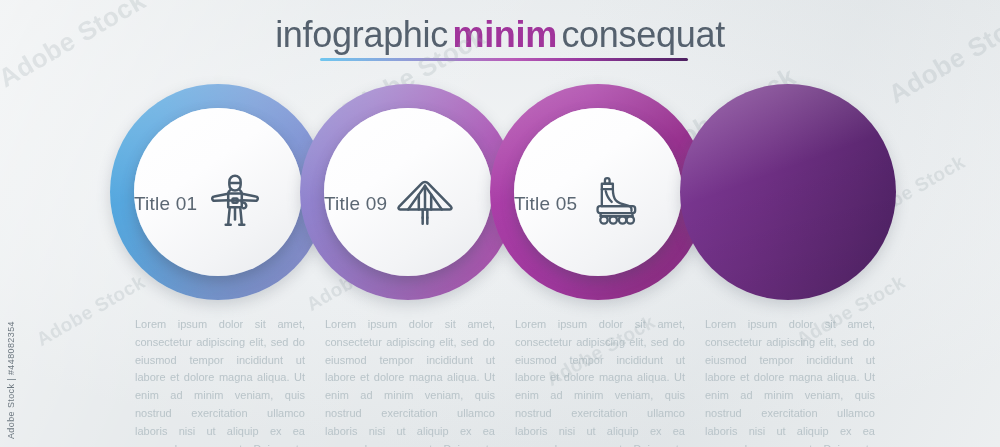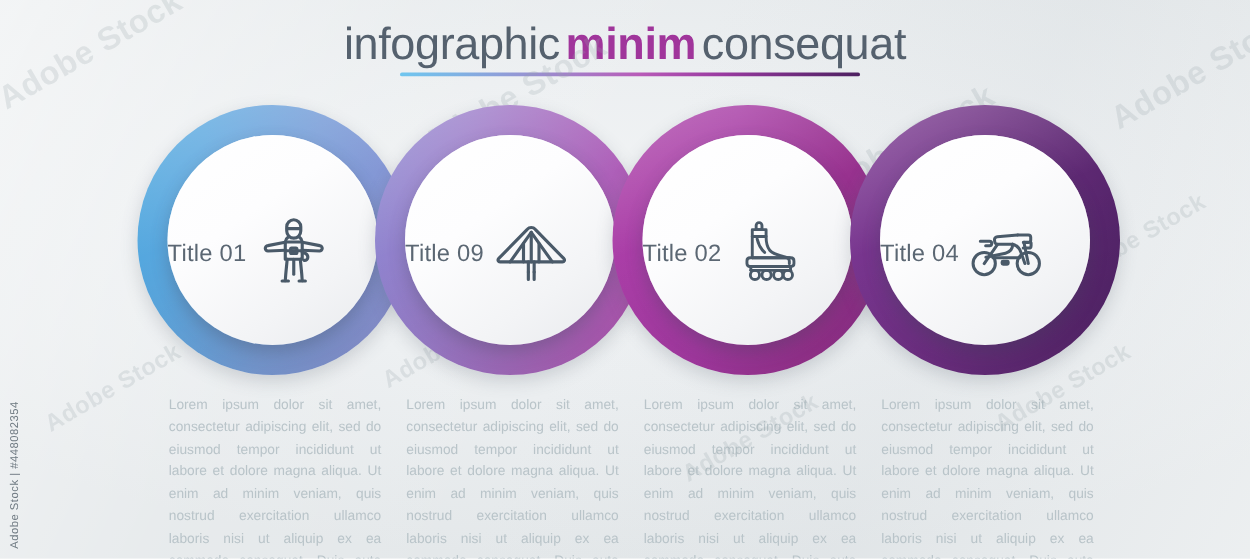--- a/index.html
+++ b/index.html
@@ -224,21 +224,21 @@
             <path d="M29.6 41.8v8.4M34.4 41.8v8.4"></path>
             <path d="M29.6 50.2v6.2M34.4 50.2v6.2"></path>
           </svg>
         </div>
       </div>
     </div>
 
     <div class="node" style="left:490px; top:84px; z-index:6;">
       <div class="ring" style="background:linear-gradient(100deg,#ab3fa8 0%,#a63aa4 40%,#98328f 78%,#8a2e88 100%);"></div>
       <div class="inner">
-        <div class="node-title">Title 02</div>
+        <div class="node-title">Title 05</div>
         <div class="node-icon">
           <svg viewBox="0 0 64 64" width="62" height="62" fill="none" stroke="#4a5a69" stroke-width="2.4" stroke-linecap="round" stroke-linejoin="round">
             <path d="M21.6 11.8a2.4 2.4 0 0 1 4.8 0v3.4h-4.8z"></path>
             <path d="M18.4 15.2h11.4v5.6H18.4z"></path>
             <path d="M18.4 20.8v17.6"></path>
             <path d="M29.8 20.8c0 5 .8 8.6 3 11.4 2.6 3.2 7.6 4.4 12.6 5.6 2.4.6 3.6 1.8 3.6 3.4v2.2"></path>
             <path d="M18.4 38.4h30.6"></path>
             <path d="M16.6 38.4h33.6c1.6 0 2.6 1.1 2.6 2.6v2.2c0 1.4-1 2.4-2.4 2.4H16.4c-1.4 0-2.4-1-2.4-2.4V41c0-1.5 1-2.6 2.6-2.6z"></path>
             <path d="M17.2 45.6v3.2M50 45.6v3.2"></path>
             <path d="M17.2 48.8h33"></path>
@@ -247,39 +247,20 @@
             <circle cx="39.8" cy="52.6" r="3.8"></circle>
             <circle cx="47.8" cy="52.6" r="3.8"></circle>
             <path d="M22.4 22.8c1 4.6 3.2 8.4 6.2 11.2"></path>
           </svg>
         </div>
       </div>
     </div>
 
     <div class="node" style="left:680px; top:84px; z-index:7;">
       <div class="ring" style="background:linear-gradient(100deg,#7b3792 0%,#6e2f83 40%,#5d2872 78%,#512368 100%);"></div>
-      <div class="inner">
-        <div class="node-title">Title 04</div>
-        <div class="node-icon">
-          <svg viewBox="0 0 64 64" width="62" height="62" fill="none" stroke="#4a5a69" stroke-width="2.5" stroke-linecap="round" stroke-linejoin="round">
-            <circle cx="13.8" cy="43.2" r="9.2"></circle>
-            <circle cx="50.2" cy="43.2" r="9.2"></circle>
-            <path d="M41.4 19.6h8.8c1.2 0 2 .8 2 1.9v2.2c0 1.1-.9 2-2 2h-4.1"></path>
-            <path d="M46.6 25.7l3.6 17.5"></path>
-            <path d="M41.4 19.6 24.6 21c-1.4.1-2.4 1.3-2.3 2.6l.2 1.6c.1 1.2 1.2 2.1 2.4 2h12.5"></path>
-            <path d="M24.8 27.4 13.8 43.2"></path>
-            <path d="M37.4 27.2c-.2 4.2-2.4 6.6-6 7.4l-16.2 3.4"></path>
-            <path d="M37.4 27.2c3 .8 5.4 3.2 6.6 6.4l3.4 9.6"></path>
-            <path d="M21 38.4h22"></path>
-            <rect x="28.6" y="41.2" width="5" height="2.6" rx="0.8"></rect>
-            <path d="M10.6 24.8h7.6c1 0 1.8.8 1.8 1.8s-.8 1.8-1.8 1.8h-3.2"></path>
-            <path d="M46 30.4h4.6c1.1 0 1.9-.9 1.9-2v-2.3"></path>
-          </svg>
-        </div>
-      </div>
     </div>
 
   </div>
 
   <div class="desc" style="left:135px;">Lorem ipsum dolor sit amet, consectetur adipiscing elit, sed do eiusmod tempor incididunt ut labore et dolore magna aliqua. Ut enim ad minim veniam, quis nostrud exercitation ullamco laboris nisi ut aliquip ex ea commodo consequat. Duis aute irure dolor in reprehenderit in voluptate velit esse cillum dolore eu fugiat nulla pariatur.</div>
   <div class="desc" style="left:325px;">Lorem ipsum dolor sit amet, consectetur adipiscing elit, sed do eiusmod tempor incididunt ut labore et dolore magna aliqua. Ut enim ad minim veniam, quis nostrud exercitation ullamco laboris nisi ut aliquip ex ea commodo consequat. Duis aute irure dolor in reprehenderit in voluptate velit esse cillum dolore eu fugiat nulla pariatur.</div>
   <div class="desc" style="left:515px;">Lorem ipsum dolor sit amet, consectetur adipiscing elit, sed do eiusmod tempor incididunt ut labore et dolore magna aliqua. Ut enim ad minim veniam, quis nostrud exercitation ullamco laboris nisi ut aliquip ex ea commodo consequat. Duis aute irure dolor in reprehenderit in voluptate velit esse cillum dolore eu fugiat nulla pariatur.</div>
   <div class="desc" style="left:705px;">Lorem ipsum dolor sit amet, consectetur adipiscing elit, sed do eiusmod tempor incididunt ut labore et dolore magna aliqua. Ut enim ad minim veniam, quis nostrud exercitation ullamco laboris nisi ut aliquip ex ea commodo consequat. Duis aute irure dolor in reprehenderit in voluptate velit esse cillum dolore eu fugiat nulla pariatur.</div>
 
   <div class="wm" style="left:-10px; top:24px;">Adobe Stock</div>

